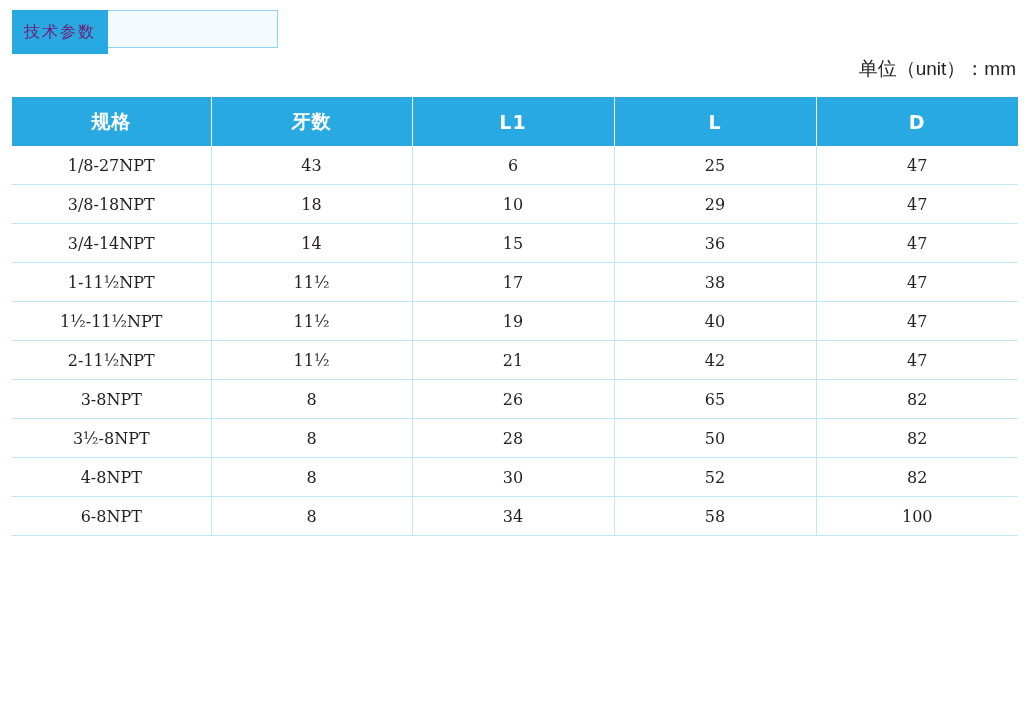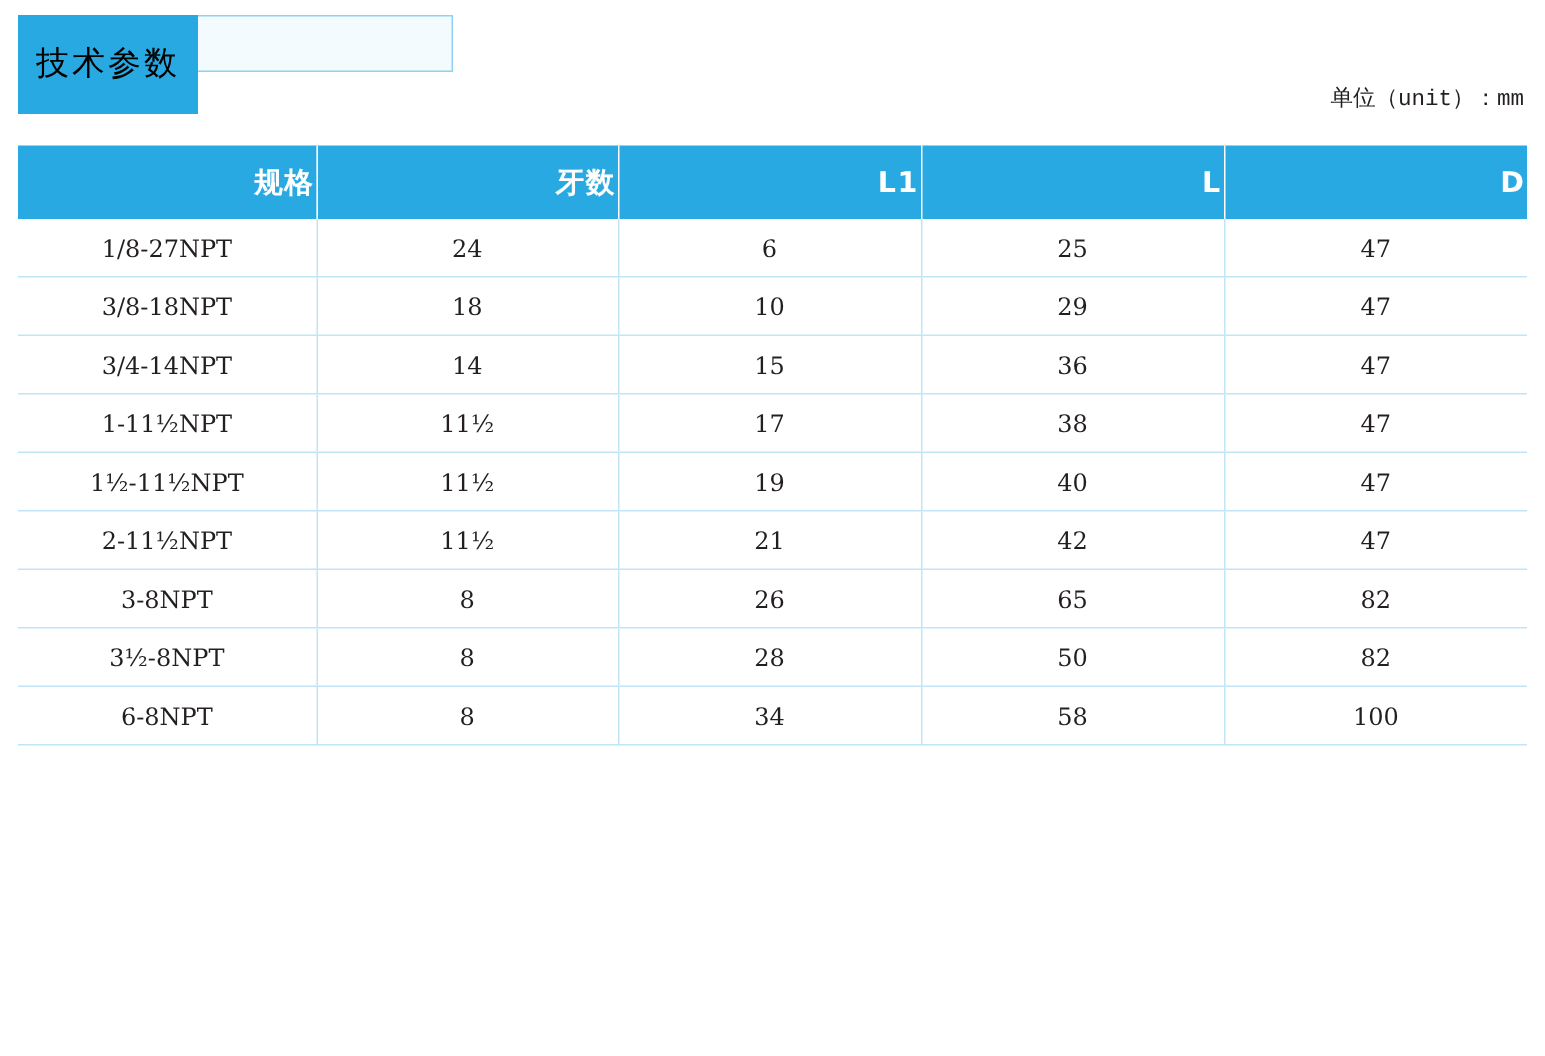--- a/index.html
+++ b/index.html
@@ -26,46 +26,46 @@
   
   .title-row {
     position: absolute;
     left: 12px;
     top: 10px;
     display: flex;
     align-items: stretch;
   }
   .title-tab {
     background: #29a9e1;
-    color: #000000;
-    font-size: 22px;
+    color: #701a75;
+    font-size: 16px;
     line-height: 38px;
     height: 38px;
-    padding: 14px 12px;
+    padding: 3px 12px;
     letter-spacing: 2px;
     white-space: nowrap;
     font-family: "DejaVu Sans", "Liberation Sans", sans-serif;
   }
   .title-bar {
     width: 170px;
     height: 38px;
     box-sizing: border-box;
     border: 1px solid #8ed3f0;
     border-left: none;
     background: #f3fbff;
   }
 
   
   .unit-note {
     position: absolute;
     right: 14px;
     top: 56px;
-    font-size: 15px;
+    font-size: 19px;
     color: #231f20;
-    font-family: Liberation Mono, monospace;
+    font-family: Liberation Sans, sans-serif;
     white-space: nowrap;
   }
 
   
   .table-wrap {
     position: absolute;
     left: 12px;
     top: 97px;
     width: 1006px;
   }
@@ -79,21 +79,21 @@
   table.spec col.c2 { width: 202px; }
   table.spec col.c3 { width: 202px; }
   table.spec col.c4 { width: 202px; }
 
   table.spec thead th {
     background: #29a9e1;
     color: #ffffff;
     font-size: 19px;
     font-weight: bold;
     height: 47px;
-    text-align: right;
+    text-align: center;
     border-right: 1px solid #ffffff;
     font-family: "DejaVu Sans", "Liberation Sans", sans-serif;
     letter-spacing: 1px;
   }
   table.spec thead th:last-child { border-right: none; }
 
   table.spec tbody td {
     height: 36px;
     text-align: center;
     font-size: 16px;
@@ -136,21 +136,21 @@
           <th>规格</th>
           <th>牙数</th>
           <th>L1</th>
           <th>L</th>
           <th>D</th>
         </tr>
       </thead>
       <tbody>
         <tr>
           <td class="spec-col">1/8-27NPT</td>
-          <td>24</td>
+          <td>43</td>
           <td>6</td>
           <td>25</td>
           <td>47</td>
         </tr>
         <tr>
           <td class="spec-col">3/8-18NPT</td>
           <td>18</td>
           <td>10</td>
           <td>29</td>
           <td>47</td>
@@ -191,20 +191,27 @@
           <td>82</td>
         </tr>
         <tr>
           <td class="spec-col">3½-8NPT</td>
           <td>8</td>
           <td>28</td>
           <td>50</td>
           <td>82</td>
         </tr>
         <tr>
+          <td class="spec-col">4-8NPT</td>
+          <td>8</td>
+          <td>30</td>
+          <td>52</td>
+          <td>82</td>
+        </tr>
+        <tr>
           <td class="spec-col">6-8NPT</td>
           <td>8</td>
           <td>34</td>
           <td>58</td>
           <td>100</td>
         </tr>
       </tbody>
     </table>
   </div>
 

